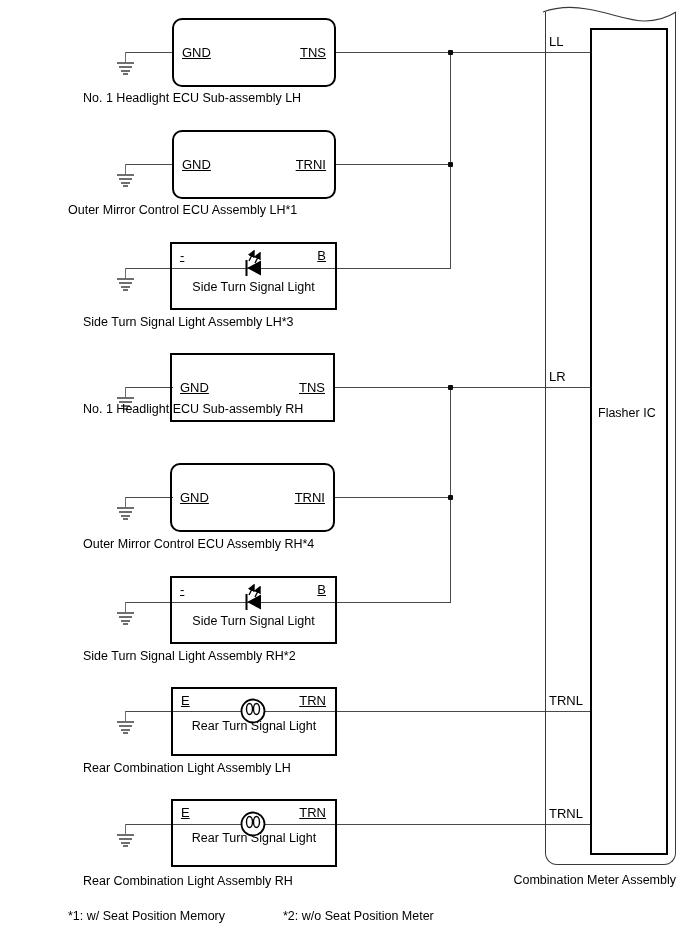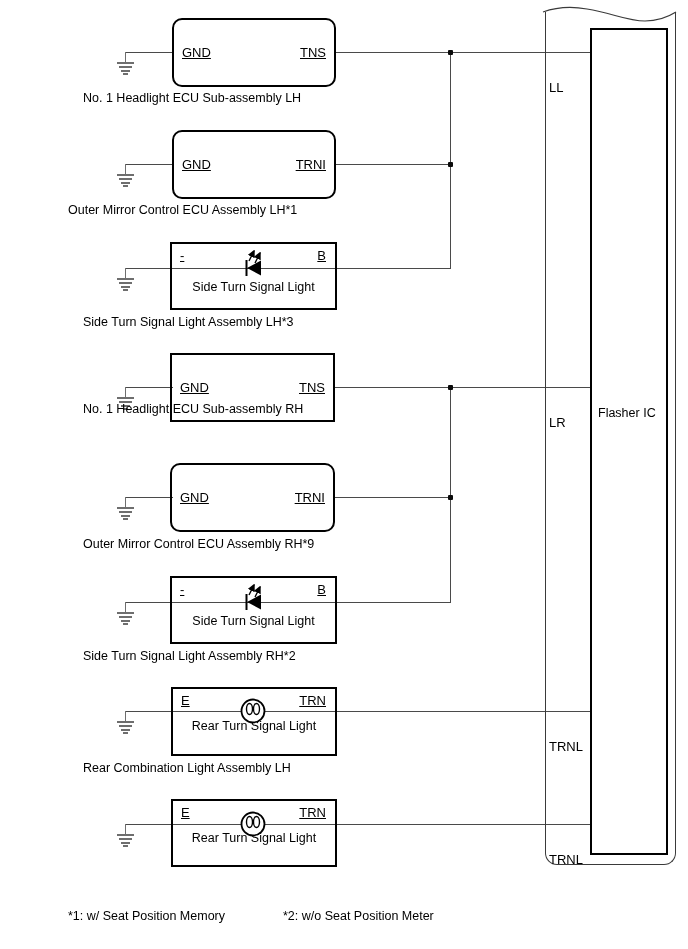--- a/index.html
+++ b/index.html
@@ -12,21 +12,21 @@
   .dot{position:absolute;width:5px;height:5px;background:#0a0a0a;border-radius:1px;}
   .box{position:absolute;border:2px solid #000;background:transparent;}
   .rounded{border-radius:10px;}
   .term{position:absolute;font-size:13px;line-height:14px;white-space:nowrap;text-decoration:underline;}
   .tl{left:8px;top:50%;transform:translateY(-50%);}
   .tr{right:8px;top:50%;transform:translateY(-50%);}
   .tlt{left:8px;top:5px;transform:none;}
   .trt{right:9px;top:5px;transform:none;}
   .innerlbl{position:absolute;left:0;right:0;text-align:center;font-size:12.5px;white-space:nowrap;}
   .cap{position:absolute;width:340px;text-align:left;font-size:12.5px;line-height:14px;white-space:nowrap;}
-  .pin{position:absolute;font-size:13px;line-height:14px;white-space:nowrap;margin-top:46px;}
+  .pin{position:absolute;font-size:13px;line-height:14px;white-space:nowrap;}
   .note{position:absolute;font-size:12.5px;line-height:14px;white-space:nowrap;}
   .gnd{position:absolute;width:17px;height:24px;}
   .gnd i{position:absolute;background:#6e6e6e;display:block;}
   .gnd .s{left:8px;top:0;width:1px;height:10px;}
   .gnd .b1{left:0;top:10px;width:17px;height:2px;}
   .gnd .b2{left:2px;top:14px;width:13px;height:2px;}
   .gnd .b3{left:4px;top:18px;width:9px;height:2px;}
   .gnd .b4{left:6px;top:21px;width:5px;height:2px;}
   .sym{position:absolute;}
   .meter-outer{position:absolute;left:545px;top:12px;width:131px;height:853px;
@@ -157,21 +157,21 @@
   <div class="box" style="left:170px;top:353px;width:165px;height:69px">
     <span class="term tl">GND</span>
     <span class="term tr">TNS</span>
   </div>
   <div class="cap" style="left:83px;top:402px">No. 1 Headlight ECU Sub-assembly RH</div>
 
   <div class="box rounded" style="left:170px;top:463px;width:165px;height:69px">
     <span class="term tl">GND</span>
     <span class="term tr">TRNI</span>
   </div>
-  <div class="cap" style="left:83px;top:537px">Outer Mirror Control ECU Assembly RH*9</div>
+  <div class="cap" style="left:83px;top:537px">Outer Mirror Control ECU Assembly RH*4</div>
 
   <div class="box" style="left:170px;top:576px;width:167px;height:68px">
     <span class="term tlt">-</span>
     <span class="term trt">B</span>
     <span class="innerlbl" style="top:36px">Side Turn Signal Light</span>
   </div>
   <div class="cap" style="left:83px;top:649px">Side Turn Signal Light Assembly RH*2</div>
   <svg class="sym" style="left:235px;top:572px" width="36" height="38">
     <line x1="11.5" y1="22" x2="11.5" y2="38" stroke="#000" stroke-width="2"></line>
     <polygon points="12,30 26,22.5 26,37.5" fill="#000"></polygon>
@@ -189,35 +189,37 @@
     <circle cx="15" cy="15" r="11.5" fill="#fff" stroke="#000" stroke-width="1.8"></circle>
     <ellipse cx="11.5" cy="13" rx="3" ry="5.5" fill="none" stroke="#000" stroke-width="1.4"></ellipse>
     <ellipse cx="18.5" cy="13" rx="3" ry="5.5" fill="none" stroke="#000" stroke-width="1.4"></ellipse>
   </svg>
 
   <div class="box" style="left:171px;top:799px;width:166px;height:68px">
     <span class="term tlt">E</span>
     <span class="term trt">TRN</span>
     <span class="innerlbl" style="top:30px">Rear Turn Signal Light</span>
   </div>
+  <div class="cap" style="left:83px;top:874px">Rear Combination Light Assembly RH</div>
   <svg class="sym" style="left:238px;top:809px" width="30" height="30">
     <circle cx="15" cy="15" r="11.5" fill="#fff" stroke="#000" stroke-width="1.8"></circle>
     <ellipse cx="11.5" cy="13" rx="3" ry="5.5" fill="none" stroke="#000" stroke-width="1.4"></ellipse>
     <ellipse cx="18.5" cy="13" rx="3" ry="5.5" fill="none" stroke="#000" stroke-width="1.4"></ellipse>
   </svg>
 
   <svg class="sym" style="left:542px;top:3px" width="136" height="22">
     <path d="M1,9 C15,4 28,3 45,6 C70,10 85,18 103,18 C115,18 126,14 134,9" fill="none" stroke="#3a3a3a" stroke-width="1.2"></path>
   </svg>
   <div class="meter-outer"></div>
   <div class="meter-inner"></div>
   <div class="iclbl">Flasher IC</div>
 
   <div class="pin" style="left:549px;top:35px">LL</div>
   <div class="pin" style="left:549px;top:370px">LR</div>
   <div class="pin" style="left:549px;top:694px">TRNL</div>
   <div class="pin" style="left:549px;top:807px">TRNL</div>
 
+  <div class="metercap">Combination Meter Assembly</div>
 
   <div class="note" style="left:68px;top:909px">*1: w/ Seat Position Memory</div>
   <div class="note" style="left:283px;top:909px">*2: w/o Seat Position Meter</div>
 
 </div>
 
 </body></html>

